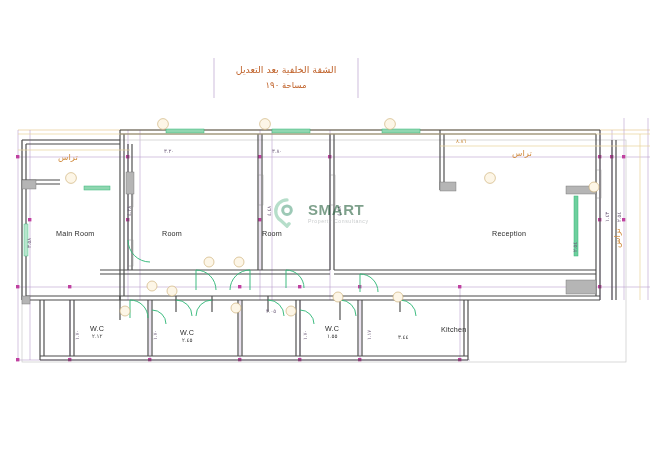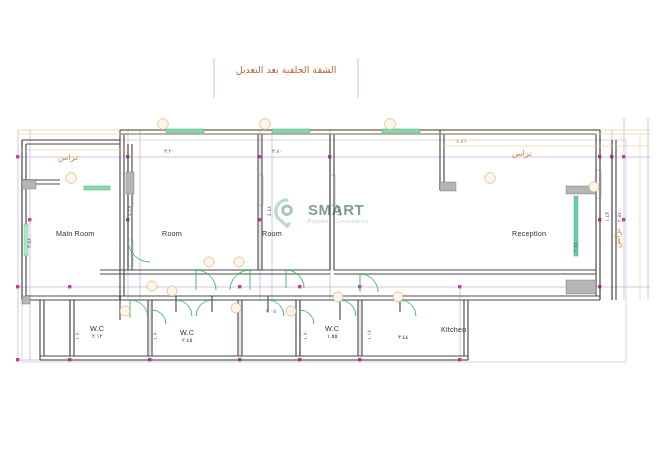--- a/index.html
+++ b/index.html
@@ -287,28 +287,29 @@
 
     <g stroke="#e8d29a" stroke-width="0.7" fill="none">
       <line x1="18" y1="134" x2="650" y2="134"></line>
       <line x1="18" y1="150" x2="130" y2="150"></line>
       <line x1="440" y1="146" x2="650" y2="146"></line>
       <line x1="640" y1="134" x2="640" y2="300"></line>
     </g>
   </svg>
 
   <div class="txt title-ar" style="left:218px; top:64px; width:136px;">الشقة الخلفية بعد التعديل</div>
+  <div class="txt title-ar" style="left:218px; top:80px; width:136px; font-size:8.5px;">مساحة   ١٩٠</div>
 
   <div class="txt room-label" style="left:56px; top:229px;">Main Room</div>
 
   <div class="txt room-label" style="left:162px; top:229px;">Room</div>
 
   <div class="txt room-label" style="left:262px; top:229px;">Room</div>
 
-  <div class="txt room-label" style="left:472px; top:229px;padding-left:40px;">Reception</div>
+  <div class="txt room-label" style="left:452px; top:229px;padding-left:40px;">Reception</div>
 
   <div class="txt room-label" style="left:90px; top:324px;">W.C</div>
   <div class="txt room-dim" style="left:92px; top:333px;">٢.١٢</div>
 
   <div class="txt room-label" style="left:180px; top:328px;">W.C</div>
   <div class="txt room-dim" style="left:182px; top:337px;">٢.٤٥</div>
 
   <div class="txt room-label" style="left:325px; top:324px;">W.C</div>
   <div class="txt room-dim" style="left:327px; top:333px;">١.٥٥</div>
 

